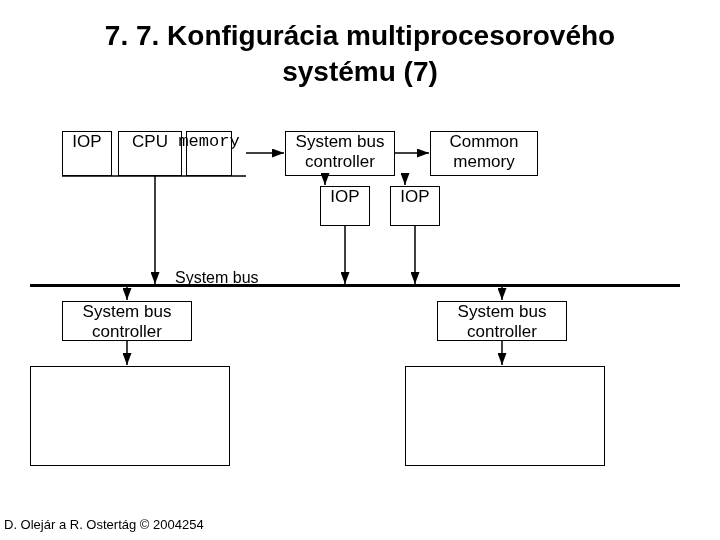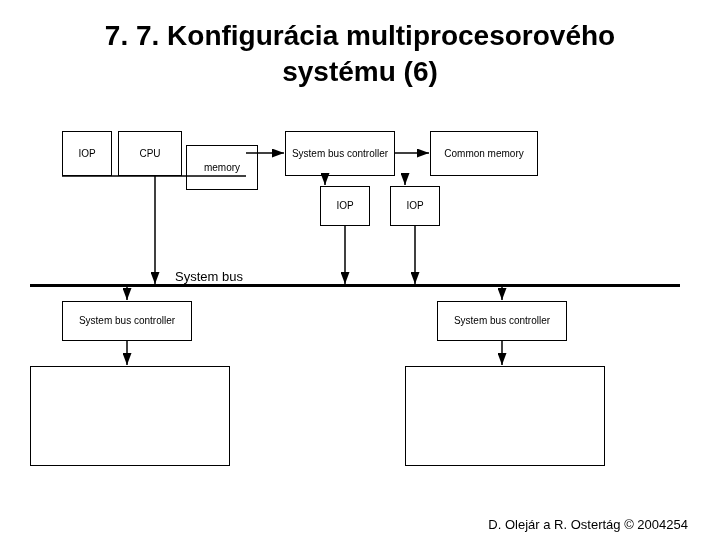--- a/index.html
+++ b/index.html
@@ -25,52 +25,52 @@
       width: 100%;
       height: 430px;
     }
 
     
     .box {
       position: absolute;
       border: 1.5px solid #000;
       background: #fff;
       display: flex;
-      align-items: center;
+      align-items: flex-start;
       justify-content: center;
       text-align: center;
-      font-size: 10px;
+      font-size: 17px;
       font-weight: normal;
     }
 
     
     .box-iop-tl { left: 62px; top: 30px; width: 50px; height: 45px; }
     .box-cpu { left: 118px; top: 30px; width: 64px; height: 45px; }
-    .box-memory { left: 186px; top: 44px; width: 72px; height: 45px; }
+    .box-memory { left: 186px; top: 30px; width: 46px; height: 45px; font-family: Liberation Mono, monospace; }
 
     
     .box-sbc-top { left: 285px; top: 30px; width: 110px; height: 45px; }
     .box-common-memory { left: 430px; top: 30px; width: 108px; height: 45px; }
     .box-iop-tr1 { left: 320px; top: 85px; width: 50px; height: 40px; }
     .box-iop-tr2 { left: 390px; top: 85px; width: 50px; height: 40px; }
 
     
     .system-bus-line {
       position: absolute;
       left: 30px;
       top: 183px;
       width: 650px;
       height: 3px;
       background: #000;
     }
     .system-bus-label {
       position: absolute;
       left: 175px;
       top: 168px;
-      font-size: 13px;
+      font-size: 16px;
     }
 
     
     .box-sbc-bl { left: 62px; top: 200px; width: 130px; height: 40px; }
     .box-computer2 { left: 30px; top: 265px; width: 200px; height: 100px; }
 
     
     .box-sbc-br { left: 437px; top: 200px; width: 130px; height: 40px; }
     .box-computer3 { left: 405px; top: 265px; width: 200px; height: 100px; }
 
@@ -84,32 +84,32 @@
       pointer-events: none;
     }
 
     
     .footer {
       position: absolute;
       bottom: 8px;
       left: 0;
       right: 0;
       display: flex;
-      justify-content: flex-end;
+      justify-content: flex-start;
       align-items: center;
-      padding: 0 32px;
+      padding: 0 4px;
       font-size: 13px;
     }
   </style>
 </head>
 <body>
 
 <div class="page-title">
   <span>7. 7. Konfigurácia multiprocesorového</span><br>
-  <span>systému (6)</span>
+  <span>systému (7)</span>
 </div>
 
 <div class="diagram-area">
 
   <div class="box box-iop-tl">
     <span>IOP</span>
   </div>
   <div class="box box-cpu">
     <span>CPU</span>
   </div>

